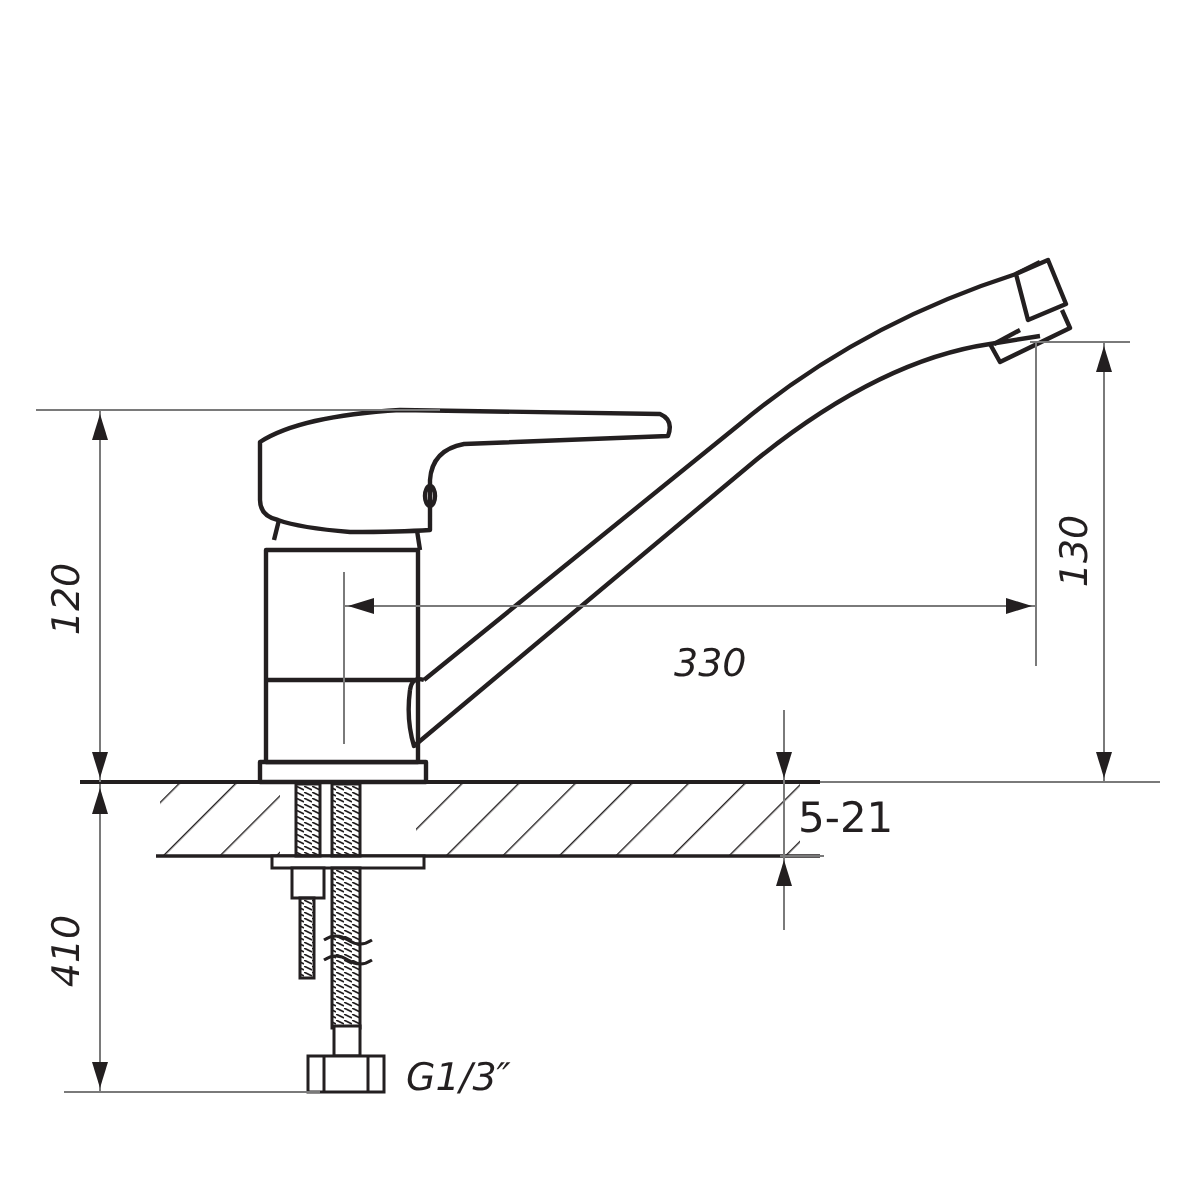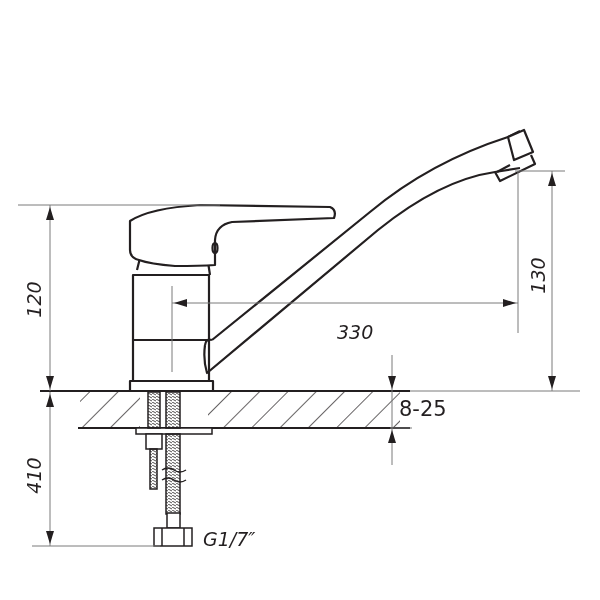--- a/index.html
+++ b/index.html
@@ -93,16 +93,16 @@
     <line x1="32" y1="546" x2="160" y2="546"></line>
     <line x1="50" y1="392" x2="50" y2="546"></line>
     <path d="M50 394 l-4 13 h8 Z" stroke="none"></path>
     <path d="M50 544 l-4 -13 h8 Z" stroke="none"></path>
   </g>
 </svg>
 
 <div class="lbl rot" style="left:14px;top:290px;width:40px;text-align:center;">120</div>
 <div class="lbl rot" style="left:518px;top:266px;width:40px;text-align:center;">130</div>
 <div class="lbl" style="left:337px;top:323px;">330</div>
-<div class="lbl up" style="left:399px;top:399px;">8-25</div>
+<div class="lbl up" style="left:399px;top:399px;">5-21</div>
 <div class="lbl rot" style="left:14px;top:466px;width:40px;text-align:center;">410</div>
-<div class="lbl" style="left:203px;top:530px;">G1/7″</div>
+<div class="lbl" style="left:203px;top:530px;">G1/3″</div>
 </div>
 
 </body></html>

